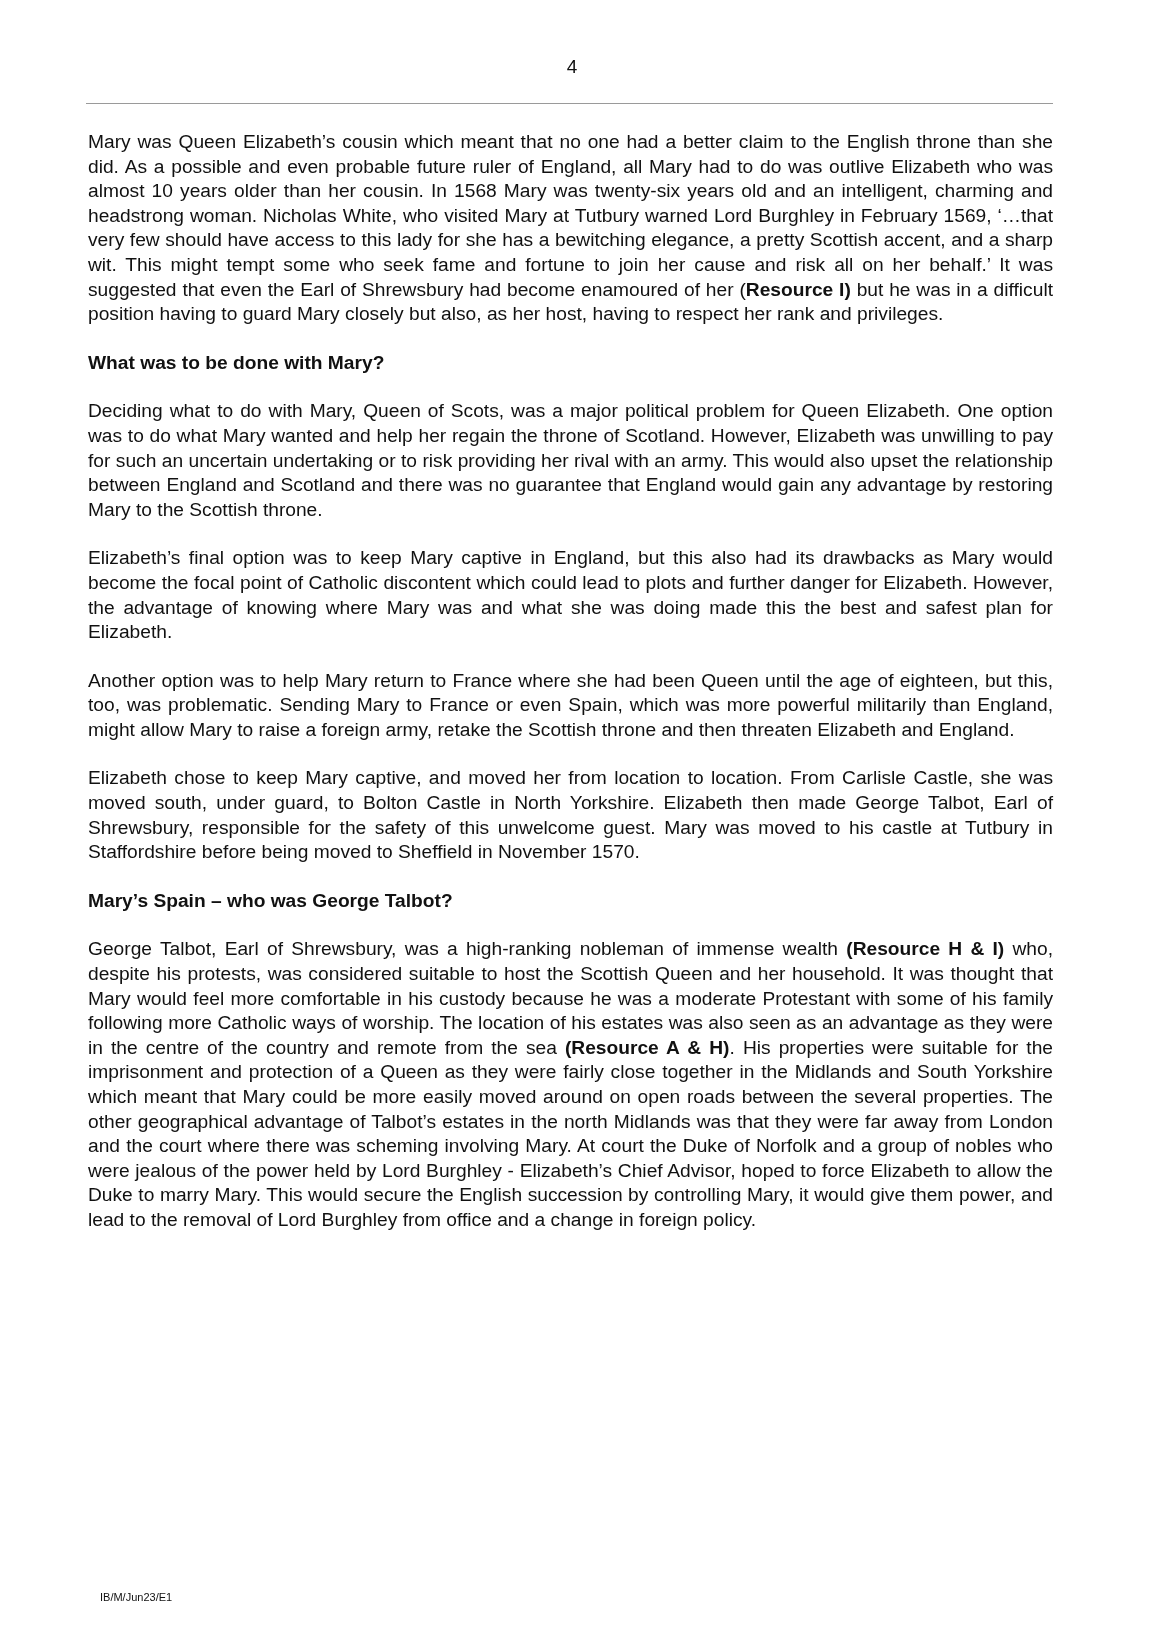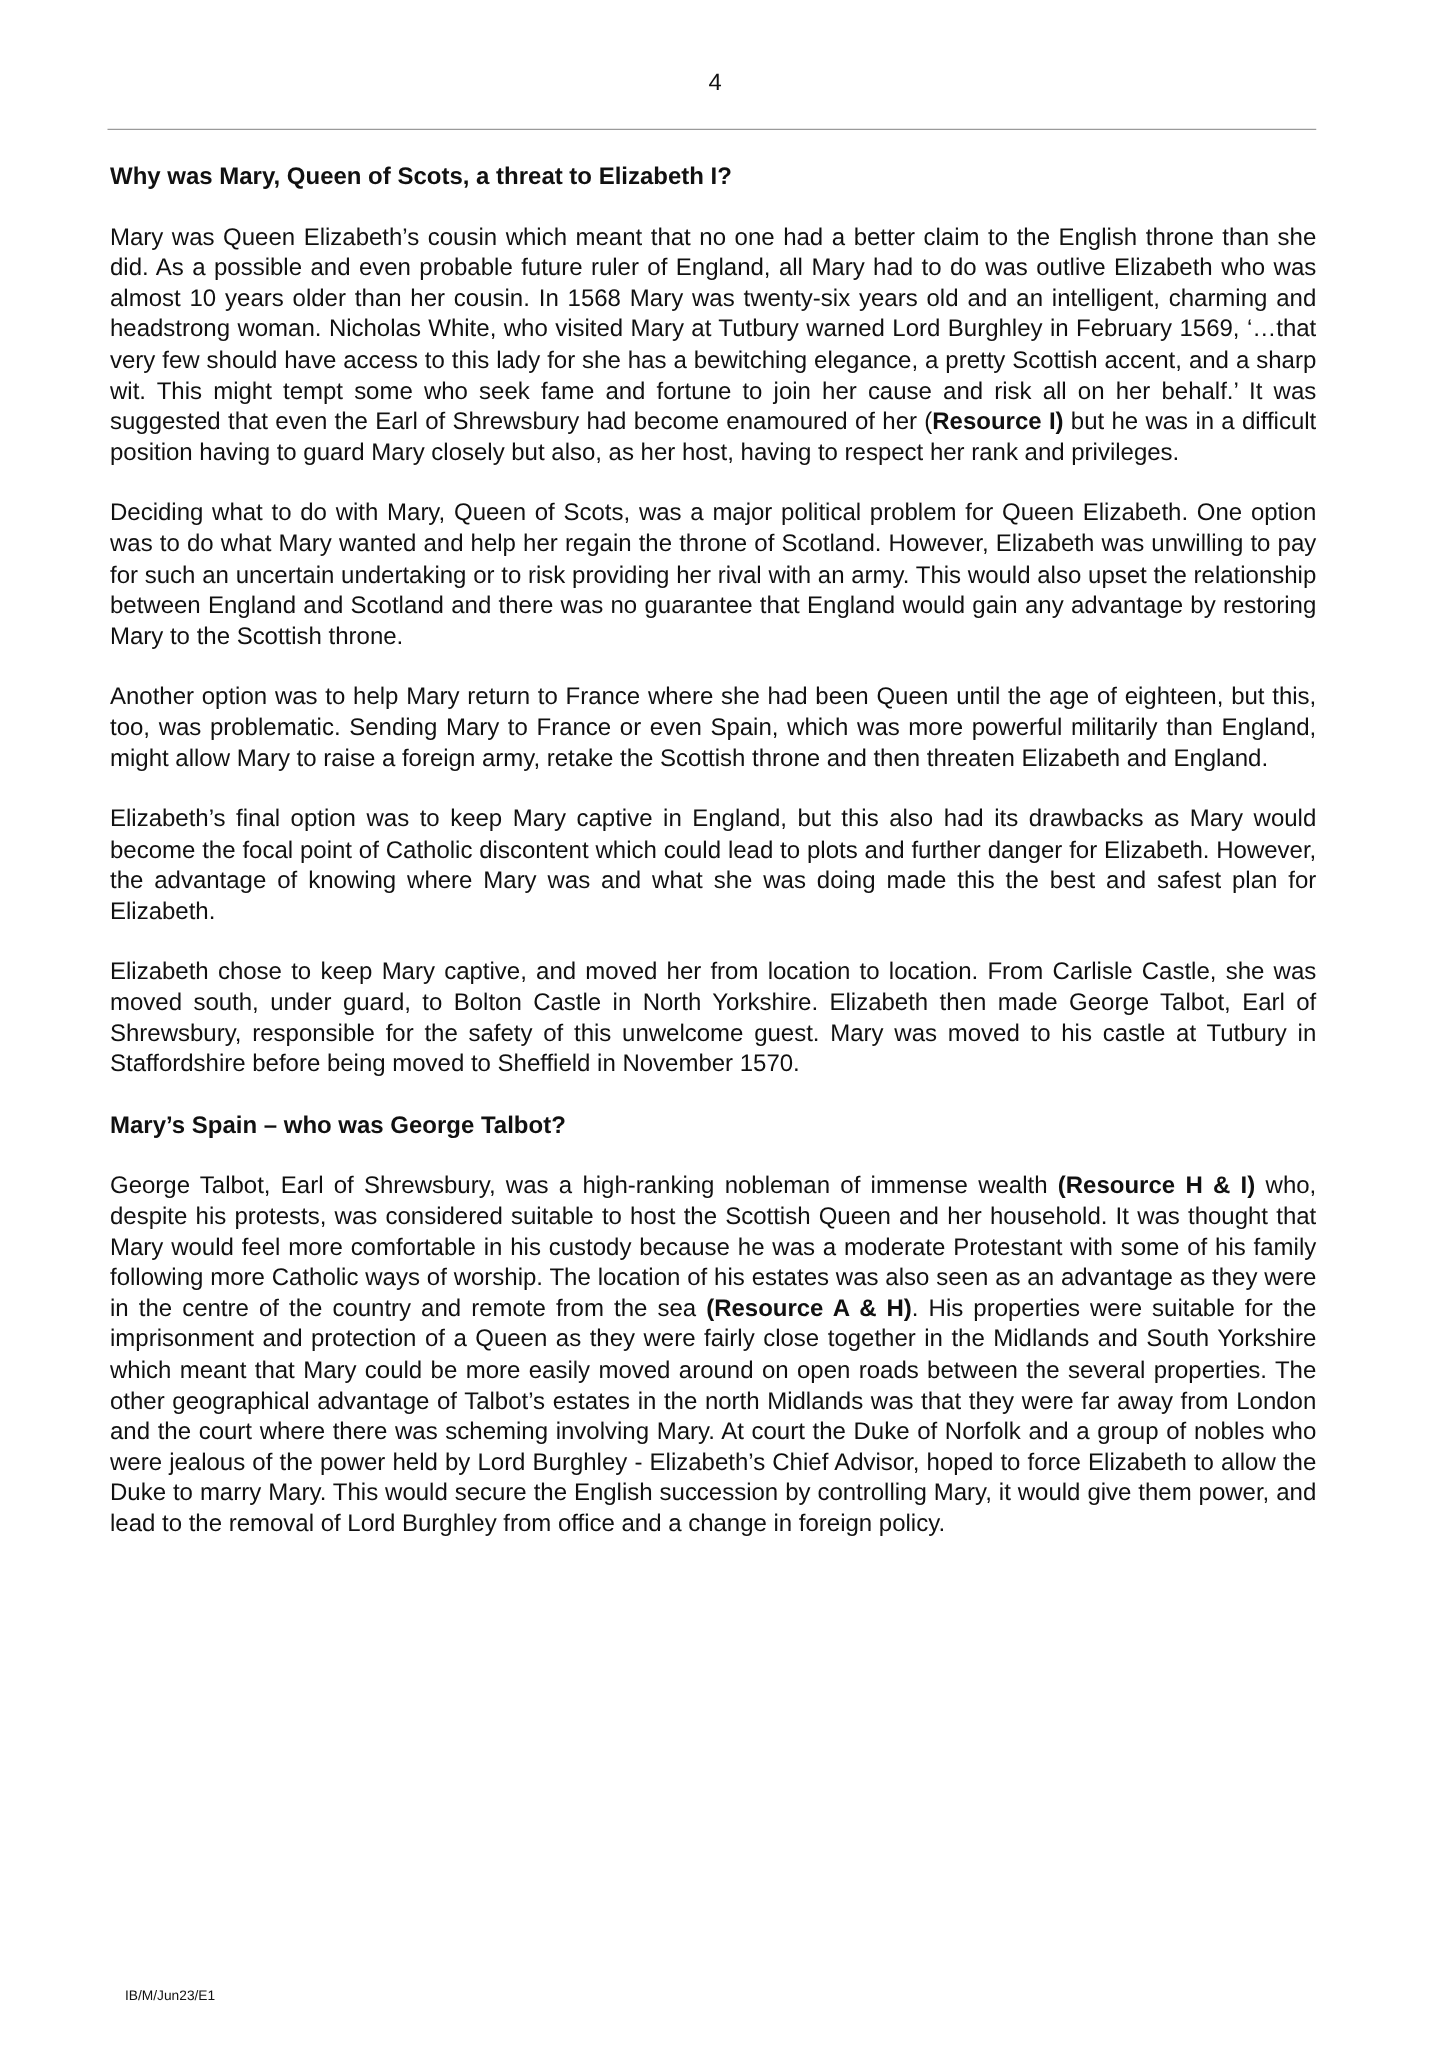--- a/index.html
+++ b/index.html
@@ -13,25 +13,25 @@
   b { font-weight: bold; margin-top: 12px; }
   .footer { position: absolute; top: 1591px; left: 100px; font-size: 11px; }
 </style>
 </head>
 <body>
 
 <div class="page-number">4</div>
 <div class="rule"></div>
 
 <div class="content">
-  <h2>Why was Mary, Queen of Scots, a threat to Elizabeth I?</h2>
   <p><span>Mary was Queen Elizabeth’s cousin which meant that no one had a better claim to the English throne than she did.  As a possible and even probable future ruler of England, all Mary had to do was outlive Elizabeth who was almost 10 years older than her cousin. In 1568 Mary was twenty-six years old and an intelligent, charming and headstrong woman. Nicholas White, who visited Mary at Tutbury warned Lord Burghley in February 1569, ‘…that very few should have access to this lady for she has a bewitching elegance, a pretty Scottish accent, and a sharp wit. This might tempt some who seek fame and fortune to join her cause and risk all on her behalf.’ It was suggested that even the Earl of Shrewsbury had become enamoured of her (</span><b>Resource I)</b><span> but he was in a difficult position having to guard Mary closely but also, as her host, having to respect her rank and privileges.</span></p>
 
+  <h2>What was to be done with Mary?</h2>
   <p>Deciding what to do with Mary, Queen of Scots, was a major political problem for Queen Elizabeth. One option was to do what Mary wanted and help her regain the throne of Scotland.  However, Elizabeth was unwilling to pay for such an uncertain undertaking or to risk providing her rival with an army. This would also upset the relationship between England and Scotland and there was no guarantee that England would gain any advantage by restoring Mary to the Scottish throne.</p>
+  <p>Elizabeth’s final option was to keep Mary captive in England, but this also had its drawbacks as Mary would become the focal point of Catholic discontent which could lead to plots and further danger for Elizabeth. However, the advantage of knowing where Mary was and what she was doing made this the best and safest plan for Elizabeth.</p>
   <p>Another option was to help Mary return to France where she had been Queen until the age of eighteen, but this, too, was problematic. Sending Mary to France or even Spain, which was more powerful militarily than England, might allow Mary to raise a foreign army, retake the Scottish throne and then threaten Elizabeth and England.</p>
-  <p>Elizabeth’s final option was to keep Mary captive in England, but this also had its drawbacks as Mary would become the focal point of Catholic discontent which could lead to plots and further danger for Elizabeth. However, the advantage of knowing where Mary was and what she was doing made this the best and safest plan for Elizabeth.</p>
   <p>Elizabeth chose to keep Mary captive, and moved her from location to location. From Carlisle Castle, she was moved south, under guard, to Bolton Castle in North Yorkshire. Elizabeth then made George Talbot, Earl of Shrewsbury, responsible for the safety of this unwelcome guest. Mary was moved to his castle at Tutbury in Staffordshire before being moved to Sheffield in November 1570.</p>
 
   <h2>Mary’s Spain – who was George Talbot?</h2>
   <p><span>George Talbot, Earl of Shrewsbury, was a high-ranking nobleman of immense wealth </span><b>(Resource H &amp; I)</b><span> who, despite his protests, was considered suitable to host the Scottish Queen and her household. It was thought that Mary would feel more comfortable in his custody because he was a moderate Protestant with some of his family following more Catholic ways of worship. The location of his estates was also seen as an advantage as they were in the centre of the country and remote from the sea </span><b>(Resource A &amp; H)</b><span>. His properties were suitable for the imprisonment and protection of a Queen as they were fairly close together in the Midlands and South Yorkshire which meant that Mary could be more easily moved around on open roads between the several properties. The other geographical advantage of Talbot’s estates in the north Midlands was that they were far away from London and the court where there was scheming involving Mary. At court the Duke of Norfolk and a group of nobles who were jealous of the power held by Lord Burghley - Elizabeth’s Chief Advisor,  hoped to force Elizabeth to allow the Duke to marry Mary. This would secure the English succession by controlling Mary, it would give them power, and lead to the removal of Lord Burghley from office and a change in foreign policy.</span></p>
 </div>
 
 <div class="footer">IB/M/Jun23/E1</div>
 
 </body></html>

